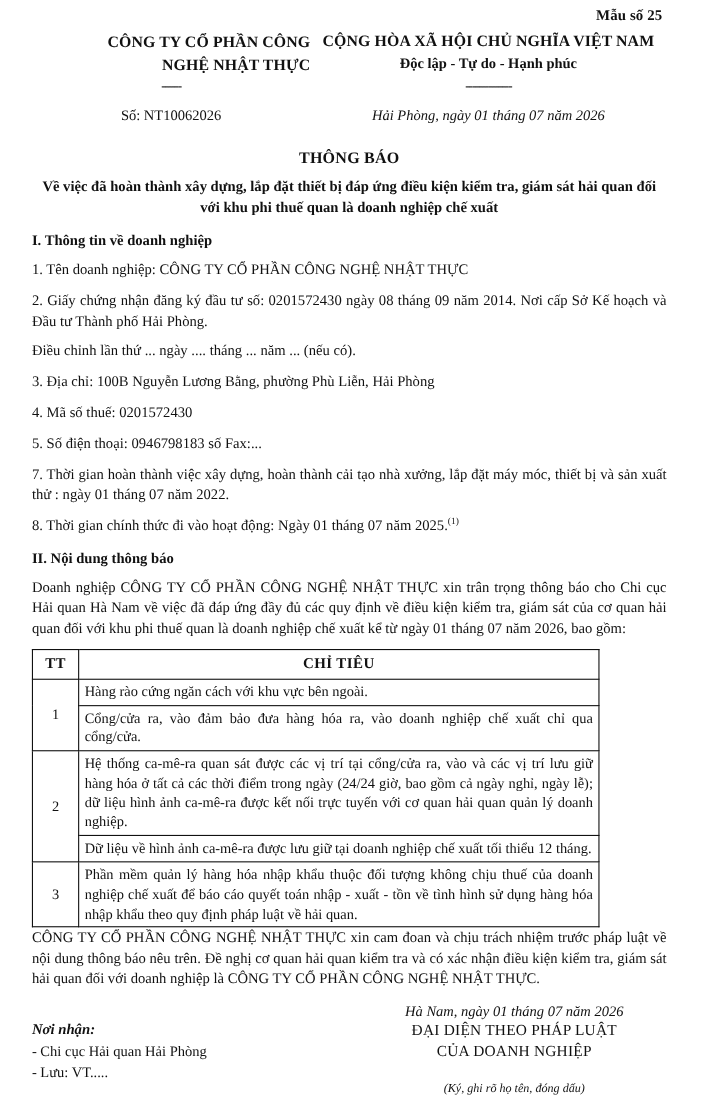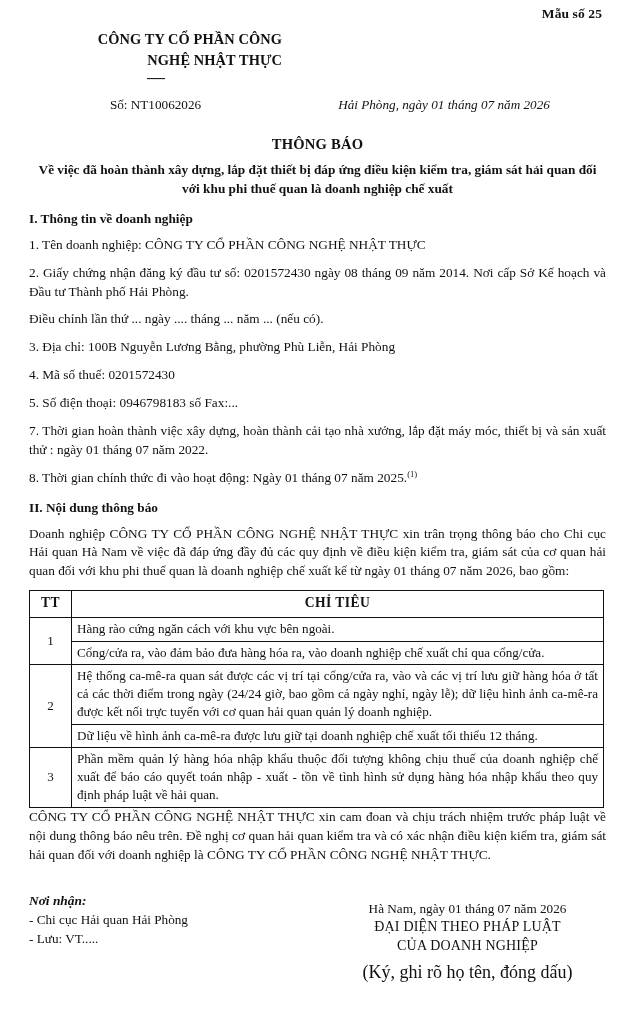--- a/index.html
+++ b/index.html
@@ -135,21 +135,21 @@
   }
   sup.fn {
     font-size: 8.6px;
     vertical-align: super;
     line-height: 0;
   }
 
   
   table.criteria {
     border-collapse: collapse;
-    width: 575px;
+    width: 516px;
     margin-top: 9px;
     table-layout: fixed;
   }
   table.criteria td, table.criteria th {
     border: 1.5px solid #111111;
     padding: 2px 5px 3px 5px;
     font-size: 13.1px;
     line-height: 1.36;
     vertical-align: top;
   }
@@ -196,48 +196,54 @@
   .recipients .rec-title {
     font-weight: bold;
     font-style: italic;
     font-size: 13.4px;
   }
   .signature {
     flex: 1 1 auto;
     text-align: center;
   }
   .sign-date {
+    font-style: italic;
     font-size: 13.2px;
     line-height: 1.3;
-    margin-top: 24px;
   }
   .sign-role {
     font-weight: normal;
     font-size: 14px;
     line-height: 1.3;
     margin-top: 1px;
     letter-spacing: .2px;
   }
   .sign-note {
-    font-size: 18px;
-    margin-top: 7px;
+    font-style: italic;
+    font-size: 11px;
+    margin-top: 17px;
   }
 </style>
 </head>
 <body>
 
 <div class="page">
 
   <div class="form-no">Mẫu số 25</div>
 
   <div class="letterhead">
     <div class="lh-left">
       <div class="org-name">CÔNG TY CỔ PHẦN CÔNG</div>
       <div class="org-name">NGHỆ NHẬT THỰC</div>
       <div class="rule-short">------</div>
+    </div>
+    <div class="lh-right">
+      <div class="nation-name">CỘNG HÒA XÃ HỘI CHỦ NGHĨA VIỆT NAM</div>
+      <div class="nation-motto">Độc lập - Tự do - Hạnh phúc</div>
+      <div class="rule-long">--------------</div>
     </div>
   </div>
 
   <div class="meta-row">
     <div class="meta-left">Số: NT10062026</div>
     <div class="meta-right">Hải Phòng, ngày 01  tháng 07 năm 2026</div>
   </div>
 
   <div class="doc-title">THÔNG BÁO</div>
   <div class="doc-subtitle">

